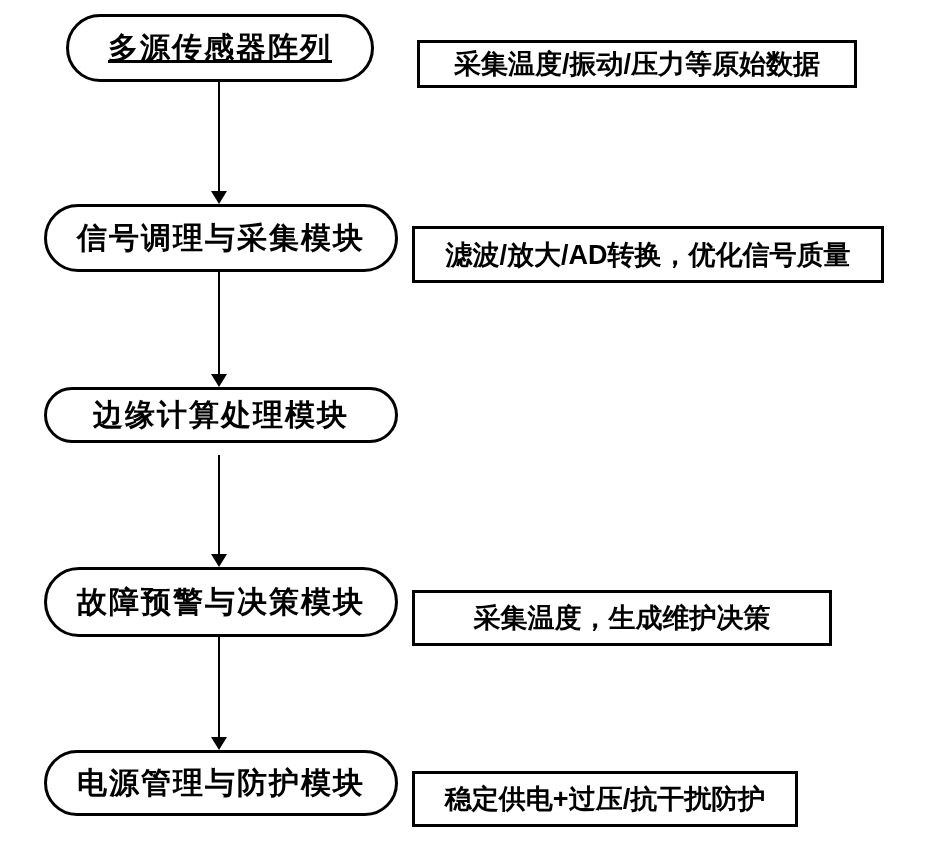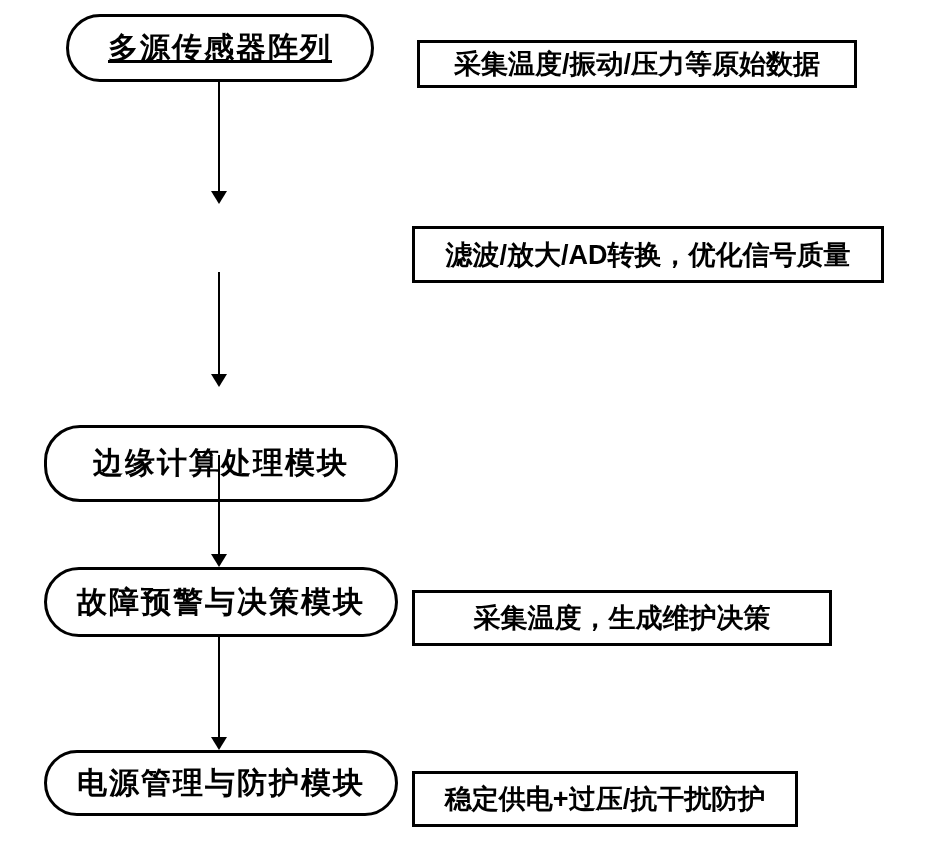--- a/index.html
+++ b/index.html
@@ -64,21 +64,21 @@
     width:0;
     height:0;
     border-left:8px solid transparent;
     border-right:8px solid transparent;
     border-top:13px solid var(--stroke);
   }
 
   
   .node.r0{left:66px;  top:14px;  width:308px; height:68px;text-decoration:underline;}
   .node.r1{left:44px;  top:204px; width:354px; height:68px;}
-  .node.r2{left:44px;  top:387px; width:354px; height:77px;margin-top:38px;}
+  .node.r2{left:44px;  top:387px; width:354px; height:56px;}
   .node.r3{left:44px;  top:567px; width:354px; height:70px;justify-content:center;}
   .node.r4{left:44px;  top:750px; width:354px; height:66px;}
 
   .note.r0{left:417px; top:24px;  width:440px; height:48px;}
   .note.r1{left:412px; top:210px; width:472px; height:57px;}
   .note.r2{left:408px; top:393px; width:497px; height:56px;}
   .note.r3{left:412px; top:574px; width:420px; height:56px;}
   .note.r4{left:412px; top:755px; width:386px; height:56px;}
 
   .arrow.a0{left:209px; top:82px;  height:122px;}
@@ -96,20 +96,23 @@
   </div>
   <div class="note r0">
     <span>采集温度/振动/压力等原始数据</span>
   </div>
 
   <div class="arrow a0">
     <div class="shaft"></div>
     <div class="head"></div>
   </div>
 
+  <div class="node r1">
+    <span>信号调理与采集模块</span>
+  </div>
   <div class="note r1">
     <span>滤波/放大/AD转换，优化信号质量</span>
   </div>
 
   <div class="arrow a1">
     <div class="shaft"></div>
     <div class="head"></div>
   </div>
 
   <div class="node r2">

